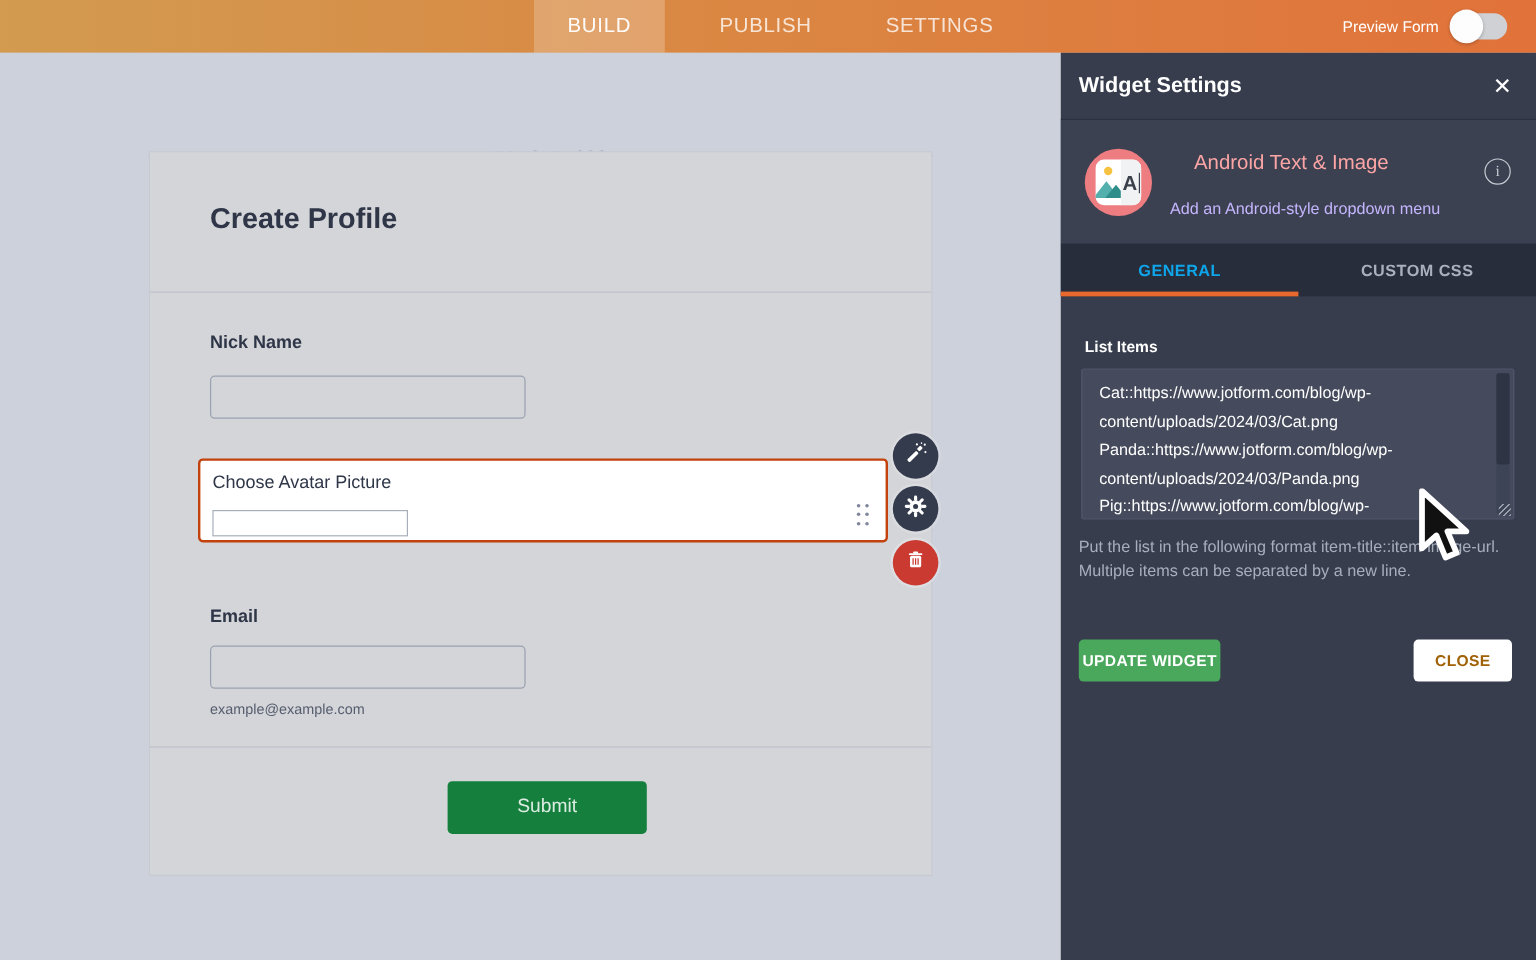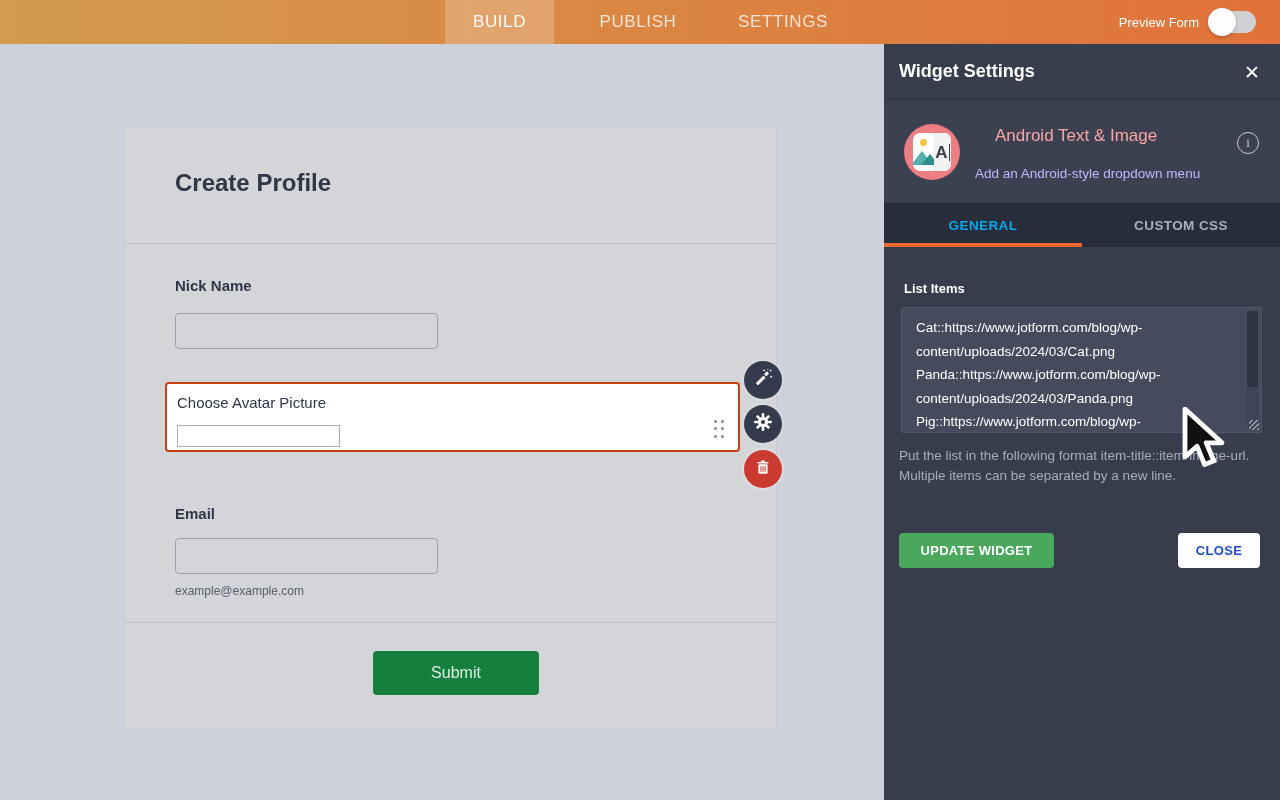--- a/index.html
+++ b/index.html
@@ -100,25 +100,25 @@
   .li-area { position:absolute; left:17px; top:60px; width:361px; height:126px;
     background:#454b5c; border:1px solid #50576a; border-radius:2px;
     padding:8px 26px 8px 14px; cursor:text; }
   .li-line { color:#fff; font-size:13.5px; font-weight:500; line-height:23.5px; white-space:nowrap; }
   .li-scrollbar { position:absolute; right:3px; top:3px; width:11px; height:118px; background:#3d4455; border-radius:2px; }
   .li-thumb { position:absolute; left:0; top:0; width:100%; height:76px; background:#2e3443; border-radius:2px; }
   .li-resize { position:absolute; right:2px; bottom:2px; width:10px; height:10px;
     background:repeating-linear-gradient(135deg, transparent 0 2px, #9aa0ae 2px 3.5px); cursor:nwse-resize; }
   .li-help { position:absolute; left:15px; top:199px; width:364px; color:#a7aebb; font-size:13.5px; line-height:20px; }
 
-  .btn-update { position:absolute; left:15px; top:286px; width:155px; height:35px; border:none; border-radius:4px;
+  .btn-update { position:absolute; left:15px; top:286px; width:118px; height:35px; border:none; border-radius:4px;
     background:#4aa85c; color:#fff; font-size:13px; font-weight:bold; letter-spacing:.3px;
     font-family:inherit; cursor:pointer; }
   .btn-close { position:absolute; right:20px; top:286px; width:82px; height:35px; border:none; border-radius:4px;
-    background:#ffffff; color:#1d4ed8; font-size:13px; font-weight:bold; letter-spacing:.3px;
+    background:#ffffff; color:#a16207; font-size:13px; font-weight:bold; letter-spacing:.3px;
     font-family:inherit; cursor:pointer; }
 
   .cursor { position:absolute; left:1181px; top:407px; width:48px; height:66px; pointer-events:none; z-index:50; }
 </style>
 </head>
 <body>
 
 <div class="topbar">
   <div class="topnav">
     <div class="topnav-item t-build active">BUILD</div>

